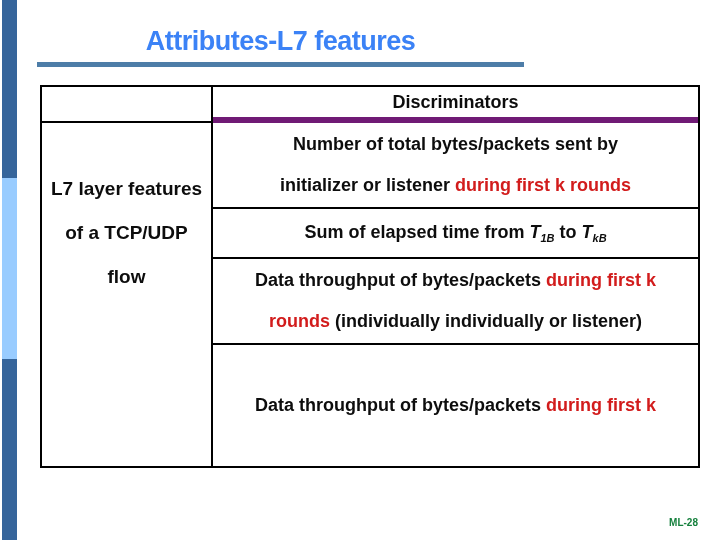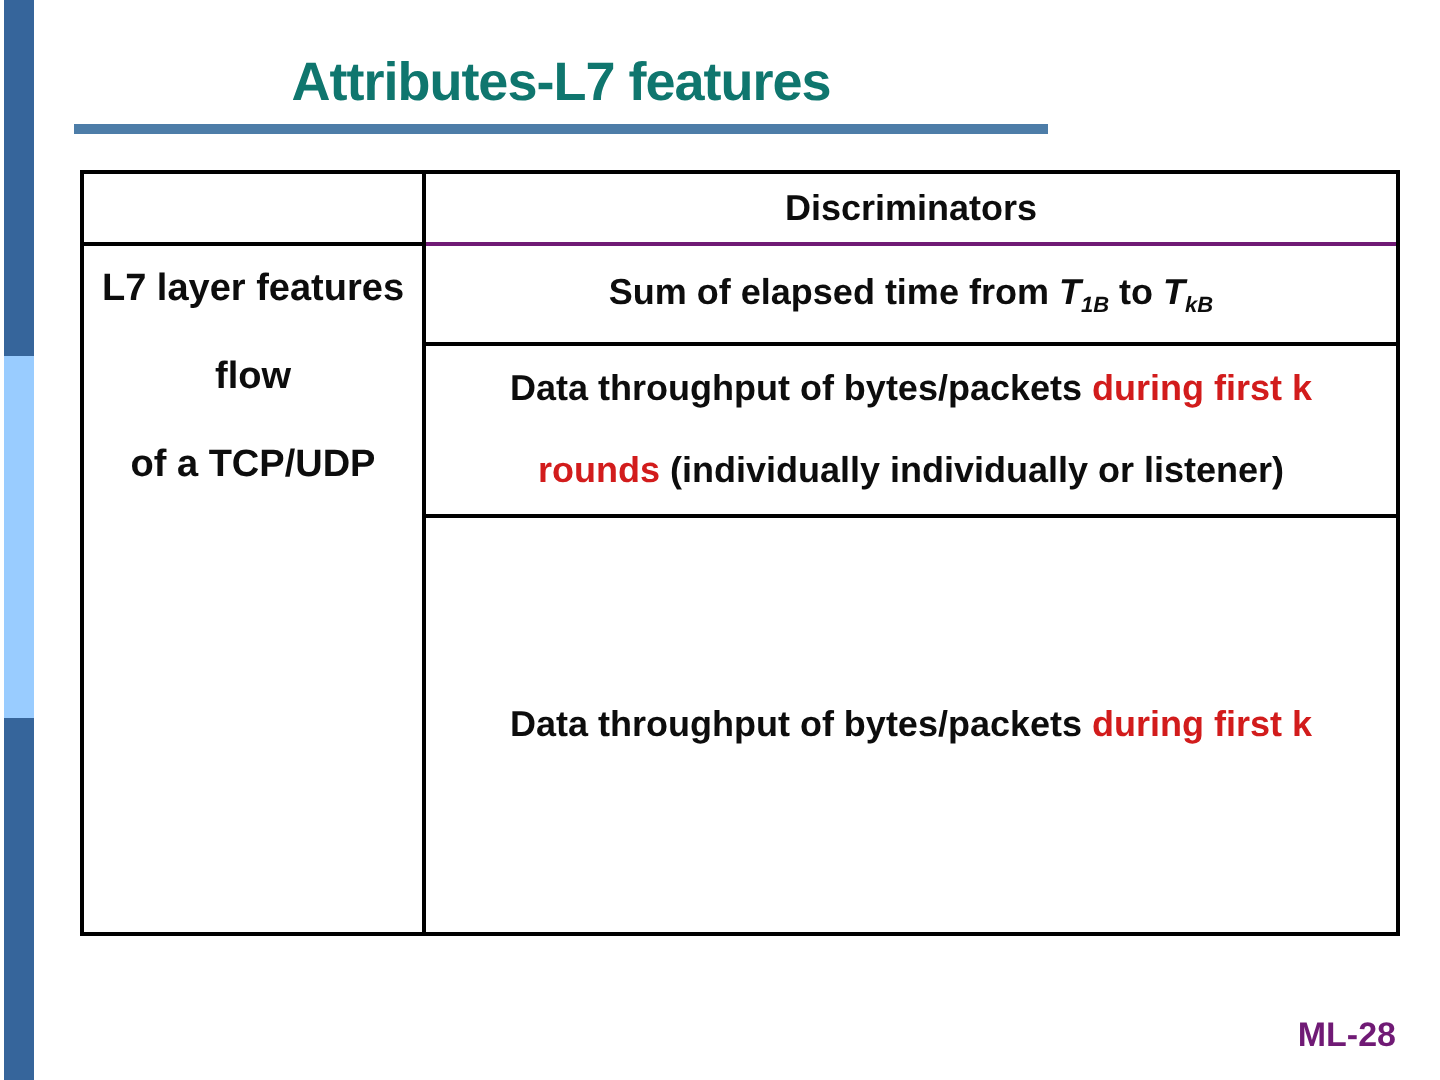--- a/index.html
+++ b/index.html
@@ -10,67 +10,67 @@
   }
   
   .accent-bar { position:absolute; left:2px; top:0; width:15px; height:540px; }
   .accent-bar .seg-dark-top    { height:178px; background:var(--dark-blue,#36659B); }
   .accent-bar .seg-light       { height:181px; background:var(--light-blue,#99CCFF); }
   .accent-bar .seg-dark-bottom { height:181px; background:var(--dark-blue,#36659B); }
 
   
   .title {
     position:absolute; left:37px; top:26px; width:487px;
-    text-align:center; font-size:27px; font-weight:700; color:#0f766e;
+    text-align:center; font-size:27px; font-weight:700; color:#3b82f6;
     letter-spacing:-0.5px; white-space:nowrap;
   }
   .title-rule {
     position:absolute; left:37px; top:62px; width:487px; height:5px;
     background:var(--rule-blue,#4D7DA8);
   }
 
   
   .ftable {
     position:absolute; left:40px; top:85px; width:660px; height:383px;
     border:2px solid #000; box-sizing:border-box; display:flex;
     font-weight:700; font-size:18px;
   }
   .col-left {
     width:171px; box-sizing:border-box; border-right:2px solid #000;
     display:flex; flex-direction:column; flex:none;
   }
   .col-right { flex:1; display:flex; flex-direction:column; min-width:0; }
 
   .left-header { height:36px; box-sizing:border-box; border-bottom:2px solid #000; }
-  .left-body   { flex:1; text-align:center; font-size:19px; }
+  .left-body   { flex:1; padding-top:44px; text-align:center; font-size:19px; }
   .left-body .line { height:44px; display:flex; align-items:center; justify-content:center; white-space:nowrap; }
 
   .r-header {
-    height:36px; box-sizing:border-box; border-bottom:2px solid #701a75;
+    height:36px; box-sizing:border-box; border-bottom:6px solid #701a75;
     display:flex; align-items:center; justify-content:center;
   }
   .rrow {
     box-sizing:border-box; border-bottom:2px solid #000;
     display:flex; flex-direction:column; justify-content:space-around;
     text-align:center; padding:1px 2px;
   }
   .rrow .line { white-space:nowrap; }
   .row-2 { height:86px; }
   .row-3 { height:46px; }
   .row-4 { height:50px; }
   .row-5 { height:86px; }
   .row-6 { flex:1; border-bottom:none; }
 
   .red { color:var(--red,#D21C1C); }
   .it  { font-style:italic; }
   .sub { font-size:11px; vertical-align:-4px; }
 
   .page-num {
     position:absolute; right:22px; bottom:12px;
-    font-size:17px; font-weight:700; color:#701a75;margin-left:20px;
+    font-size:10px; font-weight:700; color:#15803d;margin-left:20px;
   }
 </style>
 </head>
 <body>
 
 <div class="slide">
 
   <div class="accent-bar">
     <div class="seg-dark-top"></div>
     <div class="seg-light"></div>
@@ -81,29 +81,33 @@
   <div class="title-rule"></div>
 
   <div class="ftable">
     <div class="col-left">
       <div class="left-header"></div>
       <div class="left-body">
           <div class="line">
             <span>L7 layer features</span>
           </div>
           <div class="line">
-            <span>flow</span>
+            <span>of a TCP/UDP</span>
           </div>
           <div class="line">
-            <span>of a TCP/UDP</span>
+            <span>flow</span>
           </div>
         </div>
     </div>
     <div class="col-right">
       <div class="r-header">Discriminators</div>
+      <div class="rrow row-2">
+          <div class="line"><span>Number of total bytes/packets sent by</span></div>
+          <div class="line"><span>initializer or listener </span><span class="red">during first k rounds</span></div>
+        </div>
       <div class="rrow row-4">
           <div class="line"><span>Sum of elapsed time from </span><span class="it">T</span><span class="it sub">1B</span><span> to </span><span class="it">T</span><span class="it sub">kB</span></div>
         </div>
       <div class="rrow row-5">
           <div class="line"><span>Data throughput of bytes/packets </span><span class="red">during first k</span></div>
           <div class="line"><span class="red">rounds</span><span> (individually individually or listener)</span></div>
         </div>
       <div class="rrow row-6">
           <div class="line"><span>Data throughput of bytes/packets </span><span class="red">during first k</span></div>
         </div>

